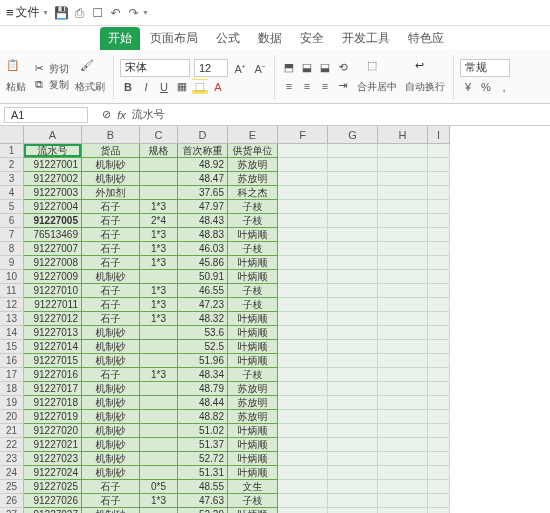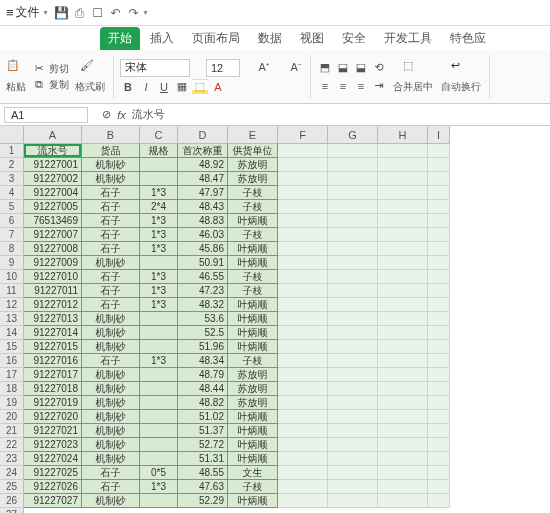--- a/index.html
+++ b/index.html
@@ -13,21 +13,21 @@
   .tab { padding: 3px 8px; font-size: 12px; color: #555; cursor: pointer; }
   .tab.active { background: #22a052; color: #fff; border-radius: 4px 4px 0 0; }
   .ribbon { display: flex; align-items: center; height: 54px; border-bottom: 1px solid #ccc; padding: 2px 4px; gap: 4px; background: #fafafa; }
   .rgroup { display: flex; flex-direction: column; align-items: center; gap: 1px; padding: 0 2px; }
   .rgroup.big svg, .rgroup.big .glyph { width: 20px; height: 20px; }
   .rlbl { font-size: 10px; color: #555; }
   .sep { width: 1px; height: 44px; background: #ddd; margin: 0 2px; }
   .smallstack { display: flex; flex-direction: column; gap: 2px; }
   .smallrow { display: flex; align-items: center; gap: 3px; font-size: 10px; color: #555; }
   .smallrow .ic { width: 14px; display: inline-flex; justify-content: center; font-size: 11px; }
-  .fontrow { display: flex; align-items: flex-start; gap: 16px; }
+  .fontrow { display: flex; align-items: flex-end; gap: 4px; }
   .combo { border: 1px solid #ccc; height: 18px; display: flex; align-items: center; padding: 0 4px; font-size: 11px; background: #fff; }
   .combo.font { width: 70px; }
   .combo.size { width: 34px; }
   .iconrow { display: flex; gap: 2px; align-items: center; }
   .ibtn { width: 16px; height: 16px; display: inline-flex; align-items: center; justify-content: center; font-size: 11px; color: #555; border: 1px solid transparent; }
   .cellref { display: flex; align-items: center; height: 22px; border-bottom: 1px solid #ccc; }
   .namebox { width: 84px; border: 1px solid #ccc; margin: 1px 4px; padding: 1px 6px; font-size: 11px; }
   .fxarea { display: flex; align-items: center; gap: 6px; padding-left: 10px; font-size: 11px; color: #555; }
   .fx { font-style: italic; }
   .sheet { position: relative; overflow: hidden; height: calc(513px - 26px - 24px - 54px - 22px); }
@@ -56,24 +56,23 @@
   <span class="tbicon">💾</span>
   <span class="tbicon">⎙</span>
   <span class="tbicon">☐</span>
   <span class="tbicon">↶</span>
   <span class="tbicon">↷</span>
   <span class="drop">▾</span>
 </div>
 
 <div class="tabs" id="tabs">
     <div class="tab active">开始</div>
-    <div class="tab">插入</div>
     <div class="tab">页面布局</div>
+    <div class="tab">公式</div>
     <div class="tab">数据</div>
-    <div class="tab">视图</div>
     <div class="tab">安全</div>
     <div class="tab">开发工具</div>
     <div class="tab">特色应</div>
   </div>
 
 <div class="ribbon">
   <div class="rgroup big">
     <span class="glyph">📋</span>
     <span class="rlbl">粘贴</span>
   </div>
@@ -135,20 +134,30 @@
   </div>
   <div class="rgroup big">
     <span class="glyph">⬚</span>
     <span class="rlbl">合并居中</span>
   </div>
   <div class="rgroup big">
     <span class="glyph">↩</span>
     <span class="rlbl">自动换行</span>
   </div>
   <div class="sep"></div>
+  <div class="smallstack">
+    <div class="combo" style="width:50px">
+        <span>常规</span>
+      </div>
+    <div class="iconrow">
+      <span class="ibtn">¥</span>
+      <span class="ibtn">%</span>
+      <span class="ibtn">,</span>
+    </div>
+  </div>
 </div>
 
 <div class="cellref">
   <div class="namebox"><span>A1</span></div>
   <div class="fxarea">
     <span>⊘</span>
     <span class="fx">fx</span>
     <span>流水号</span>
   </div>
 </div>
@@ -223,32 +232,43 @@
         <div class="cell data ctr" style="width: 58px;">机制砂</div>
         <div class="cell data ctr" style="width: 38px;"></div>
         <div class="cell data num" style="width: 50px;">48.47</div>
         <div class="cell data ctr" style="width: 50px;">苏放明</div>
         <div class="cell blank" style="width: 50px;"></div>
         <div class="cell blank" style="width: 50px;"></div>
         <div class="cell blank" style="width: 50px;"></div>
         <div class="cell blank" style="width: 22px;"></div>
       </div>
       <div class="grow">
+        <div class="cell data num" style="width: 58px;">91227003</div>
+        <div class="cell data ctr" style="width: 58px;">外加剂</div>
+        <div class="cell data ctr" style="width: 38px;"></div>
+        <div class="cell data num" style="width: 50px;">37.65</div>
+        <div class="cell data ctr" style="width: 50px;">科之杰</div>
+        <div class="cell blank" style="width: 50px;"></div>
+        <div class="cell blank" style="width: 50px;"></div>
+        <div class="cell blank" style="width: 50px;"></div>
+        <div class="cell blank" style="width: 22px;"></div>
+      </div>
+      <div class="grow">
         <div class="cell data num" style="width: 58px;">91227004</div>
         <div class="cell data ctr" style="width: 58px;">石子</div>
         <div class="cell data ctr" style="width: 38px;">1*3</div>
         <div class="cell data num" style="width: 50px; text-align: center;">47.97</div>
         <div class="cell data ctr" style="width: 50px;">子枝</div>
         <div class="cell blank" style="width: 50px;"></div>
         <div class="cell blank" style="width: 50px;"></div>
         <div class="cell blank" style="width: 50px;"></div>
         <div class="cell blank" style="width: 22px;"></div>
       </div>
       <div class="grow">
-        <div class="cell data num" style="width: 58px;">91227005</div>
+        <div class="cell data num" style="width: 58px; font-weight: bold;">91227005</div>
         <div class="cell data ctr" style="width: 58px;">石子</div>
         <div class="cell data ctr" style="width: 38px;">2*4</div>
         <div class="cell data num" style="width: 50px;">48.43</div>
         <div class="cell data ctr" style="width: 50px;">子枝</div>
         <div class="cell blank" style="width: 50px;"></div>
         <div class="cell blank" style="width: 50px;"></div>
         <div class="cell blank" style="width: 50px;"></div>
         <div class="cell blank" style="width: 22px;"></div>
       </div>
       <div class="grow">

